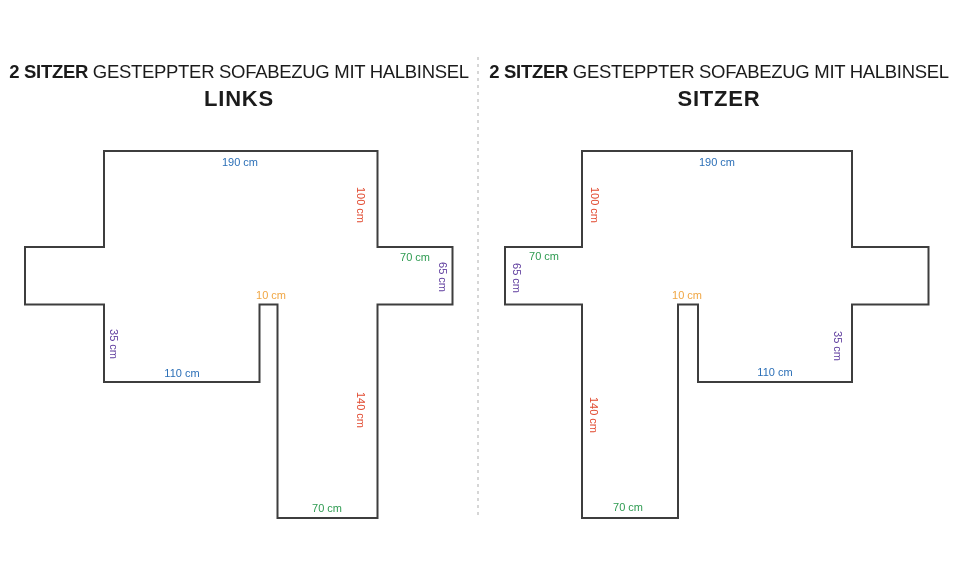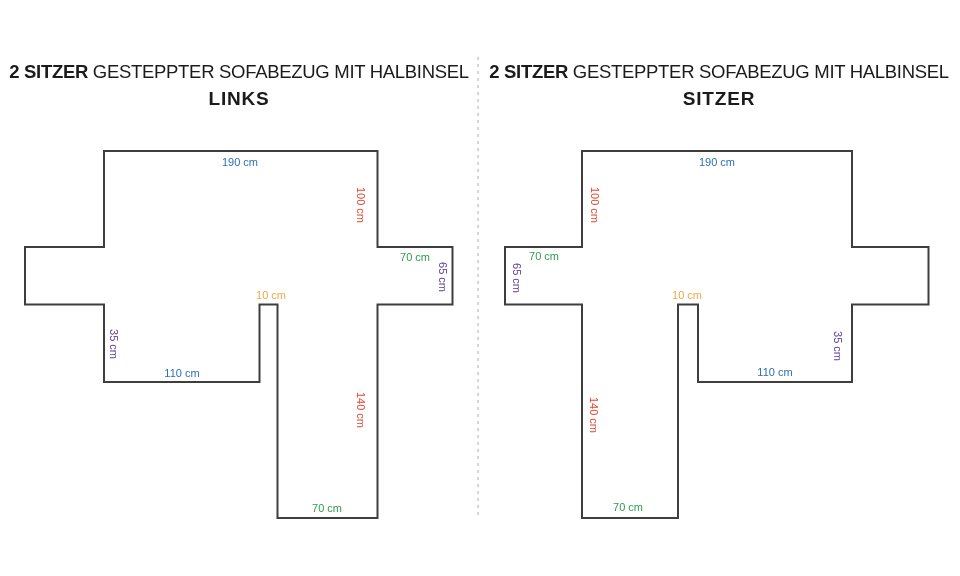--- a/index.html
+++ b/index.html
@@ -4,21 +4,21 @@
 <style>
   html,body{margin:0;padding:0;background:#ffffff;}
   body{width:960px;height:576px;overflow:hidden;font-family:"Liberation Sans",sans-serif;}
   .canvas{position:relative;width:960px;height:576px;background:#ffffff;text-decoration:underline;}
   .layer{position:absolute;left:0;top:0;}
   .title{position:absolute;top:61px;text-align:center;color:#1b1b1b;}
   .title-left{left:0;width:478px;}
   .title-right{left:480px;width:478px;}
   .t1{font-size:18.5px;letter-spacing:-0.3px;white-space:nowrap;line-height:22px;}
   .t1 .b{font-weight:700;}
-  .t2{font-size:19px;font-weight:700;letter-spacing:0.8px;line-height:18px;margin-top:7px;}
+  .t2{font-size:22px;font-weight:700;letter-spacing:0.8px;line-height:18px;margin-top:7px;}
   .dim{position:absolute;font-size:11px;line-height:12px;white-space:nowrap;
        transform:translate(-50%,-50%);}
   .dim.vert{transform:translate(-50%,-50%) rotate(90deg);}
 </style>
 </head>
 <body>
 
 <div class="canvas">
 
   <svg class="layer" width="960" height="576" viewBox="0 0 960 576">

